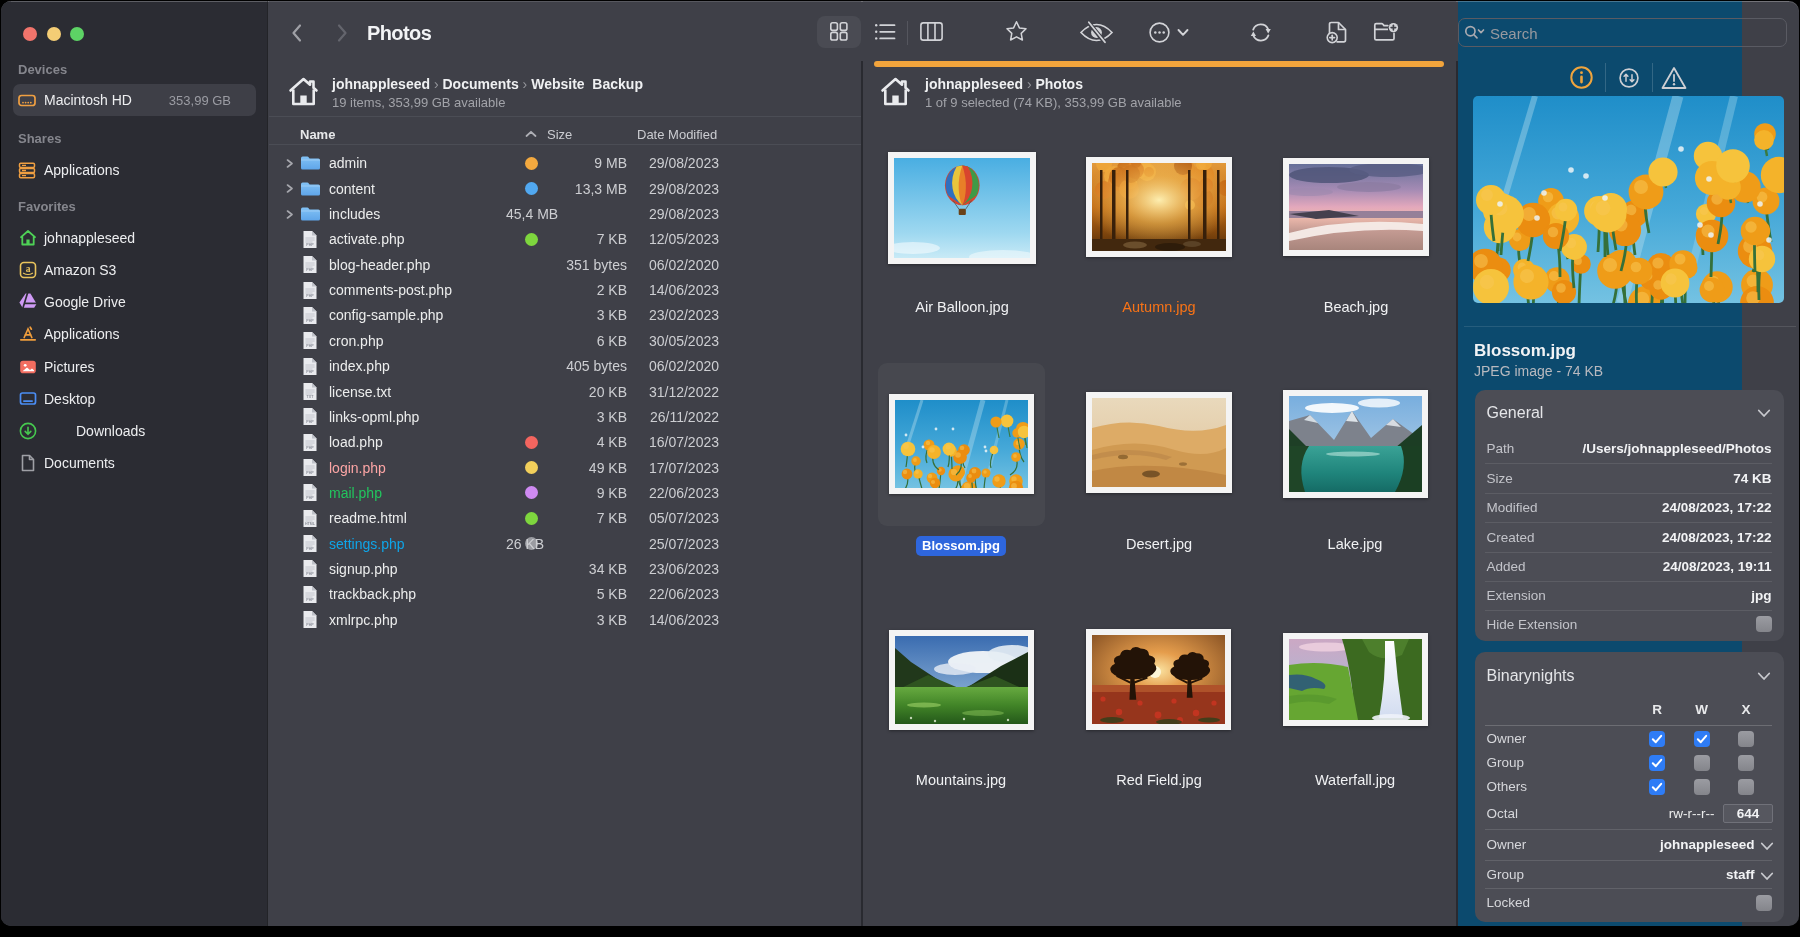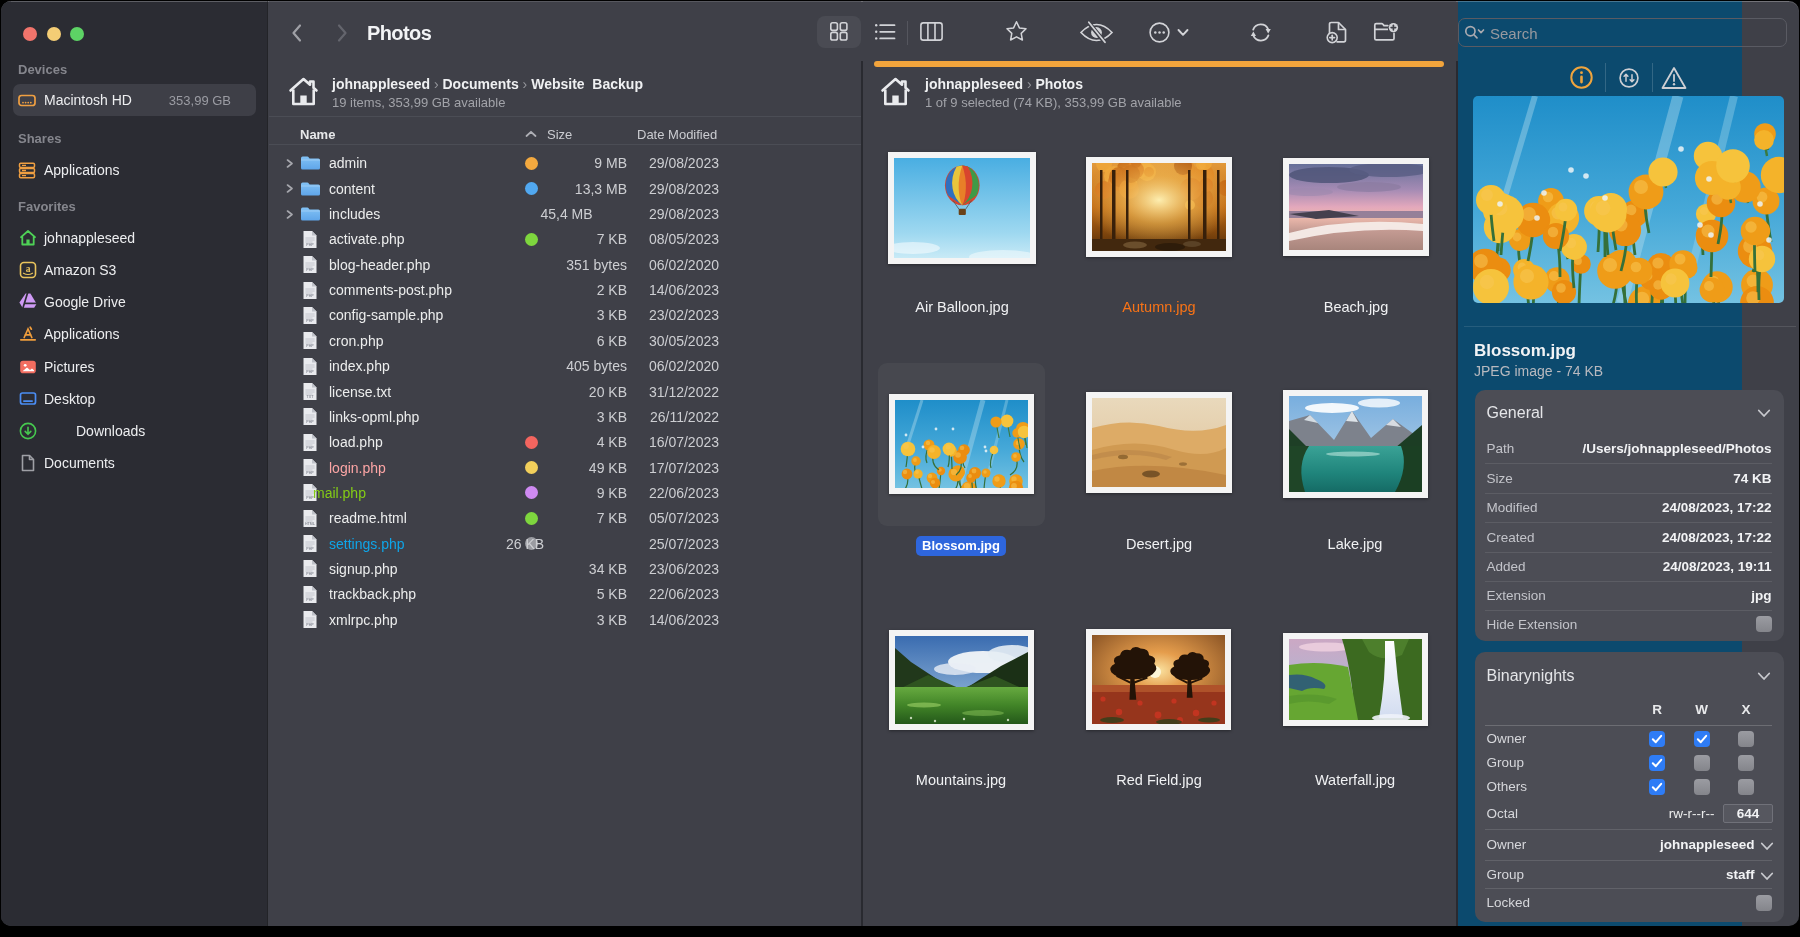--- a/index.html
+++ b/index.html
@@ -151,36 +151,36 @@
         <defs>
           <linearGradient id="fg2" x1="0" y1="0" x2="0" y2="1">
             <stop offset="0" stop-color="#82c2f5"></stop>
             <stop offset="1" stop-color="#5fa5e9"></stop>
           </linearGradient>
         </defs>
         <path d="M1 3.2 Q1 1.6 2.6 1.6 L7.2 1.6 Q8.2 1.6 8.8 2.4 L9.6 3.4 L18.4 3.4 Q20 3.4 20 5 L20 13 Q20 14.6 18.4 14.6 L2.6 14.6 Q1 14.6 1 13 Z" fill="url(#fg2)"></path>
         <path d="M1 4.6 L20 4.6 L20 5.6 L1 5.6 Z" fill="#ffffff" opacity="0.28"></path>
       </svg>
 <div class="abs" style="left:60px;top:205px;font-size:14px;color:#eceded;">includes</div>
-<div class="abs" style="left:237px;top:205px;width:121px;text-align:center;font-size:14px;color:#cdced2;">45,4 MB</div>
+<div class="abs" style="left:237px;top:205px;width:121px;text-align:left;font-size:14px;color:#cdced2;">45,4 MB</div>
 <div class="abs" style="left:290px;top:205px;width:160px;text-align:right;font-size:14px;color:#cdced2;">29/08/2023</div>
 <svg class="abs" style="left:33px;top:229px;" width="16" height="19" viewBox="0 0 16 19">
         <path d="M1.5 1 H10 L14.5 5.5 V18 H1.5 Z" fill="#e9eaee"></path>
         <path d="M10 1 L10 5.5 L14.5 5.5 Z" fill="#bfc2c9"></path>
         <g stroke="#b9bcc4" stroke-width="0.8">
           <line x1="3.4" y1="8" x2="12.6" y2="8"></line>
           <line x1="3.4" y1="10" x2="12.6" y2="10"></line>
           <line x1="3.4" y1="12" x2="10.5" y2="12"></line>
         </g>
         <text x="8" y="16.4" font-size="3.6" font-weight="bold" fill="#8d909a" text-anchor="middle">PHP</text>
       </svg>
 <div class="abs" style="left:60px;top:230px;font-size:14px;color:#eceded;">activate.php</div>
 <div class="abs" style="left:256px;top:232px;width:13px;height:13px;border-radius:50%;background:#7ed63e;"></div>
 <div class="abs" style="left:237px;top:230px;width:121px;text-align:right;font-size:14px;color:#cdced2;">7 KB</div>
-<div class="abs" style="left:290px;top:230px;width:160px;text-align:right;font-size:14px;color:#cdced2;">08/05/2023</div>
+<div class="abs" style="left:290px;top:230px;width:160px;text-align:right;font-size:14px;color:#cdced2;">12/05/2023</div>
 <svg class="abs" style="left:33px;top:254px;" width="16" height="19" viewBox="0 0 16 19">
         <path d="M1.5 1 H10 L14.5 5.5 V18 H1.5 Z" fill="#e9eaee"></path>
         <path d="M10 1 L10 5.5 L14.5 5.5 Z" fill="#bfc2c9"></path>
         <g stroke="#b9bcc4" stroke-width="0.8">
           <line x1="3.4" y1="8" x2="12.6" y2="8"></line>
           <line x1="3.4" y1="10" x2="12.6" y2="10"></line>
           <line x1="3.4" y1="12" x2="10.5" y2="12"></line>
         </g>
         <text x="8" y="16.4" font-size="3.6" font-weight="bold" fill="#8d909a" text-anchor="middle">PHP</text>
       </svg>
@@ -296,21 +296,21 @@
 <svg class="abs" style="left:33px;top:482px;" width="16" height="19" viewBox="0 0 16 19">
         <path d="M1.5 1 H10 L14.5 5.5 V18 H1.5 Z" fill="#e9eaee"></path>
         <path d="M10 1 L10 5.5 L14.5 5.5 Z" fill="#bfc2c9"></path>
         <g stroke="#b9bcc4" stroke-width="0.8">
           <line x1="3.4" y1="8" x2="12.6" y2="8"></line>
           <line x1="3.4" y1="10" x2="12.6" y2="10"></line>
           <line x1="3.4" y1="12" x2="10.5" y2="12"></line>
         </g>
         <text x="8" y="16.4" font-size="3.6" font-weight="bold" fill="#8d909a" text-anchor="middle">PHP</text>
       </svg>
-<div class="abs" style="left:44px;top:484px;font-size:14px;color:#84cc16;text-align:center;">mail.php</div>
+<div class="abs" style="left:60px;top:484px;font-size:14px;color:#22c55e;text-align:center;">mail.php</div>
 <div class="abs" style="left:256px;top:485px;width:13px;height:13px;border-radius:50%;background:#cf8af2;"></div>
 <div class="abs" style="left:237px;top:484px;width:121px;text-align:right;font-size:14px;color:#cdced2;">9 KB</div>
 <div class="abs" style="left:290px;top:484px;width:160px;text-align:right;font-size:14px;color:#cdced2;">22/06/2023</div>
 <svg class="abs" style="left:33px;top:508px;" width="16" height="19" viewBox="0 0 16 19">
         <path d="M1.5 1 H10 L14.5 5.5 V18 H1.5 Z" fill="#e9eaee"></path>
         <path d="M10 1 L10 5.5 L14.5 5.5 Z" fill="#bfc2c9"></path>
         <g stroke="#b9bcc4" stroke-width="0.8">
           <line x1="3.4" y1="8" x2="12.6" y2="8"></line>
           <line x1="3.4" y1="10" x2="12.6" y2="10"></line>
           <line x1="3.4" y1="12" x2="10.5" y2="12"></line>

